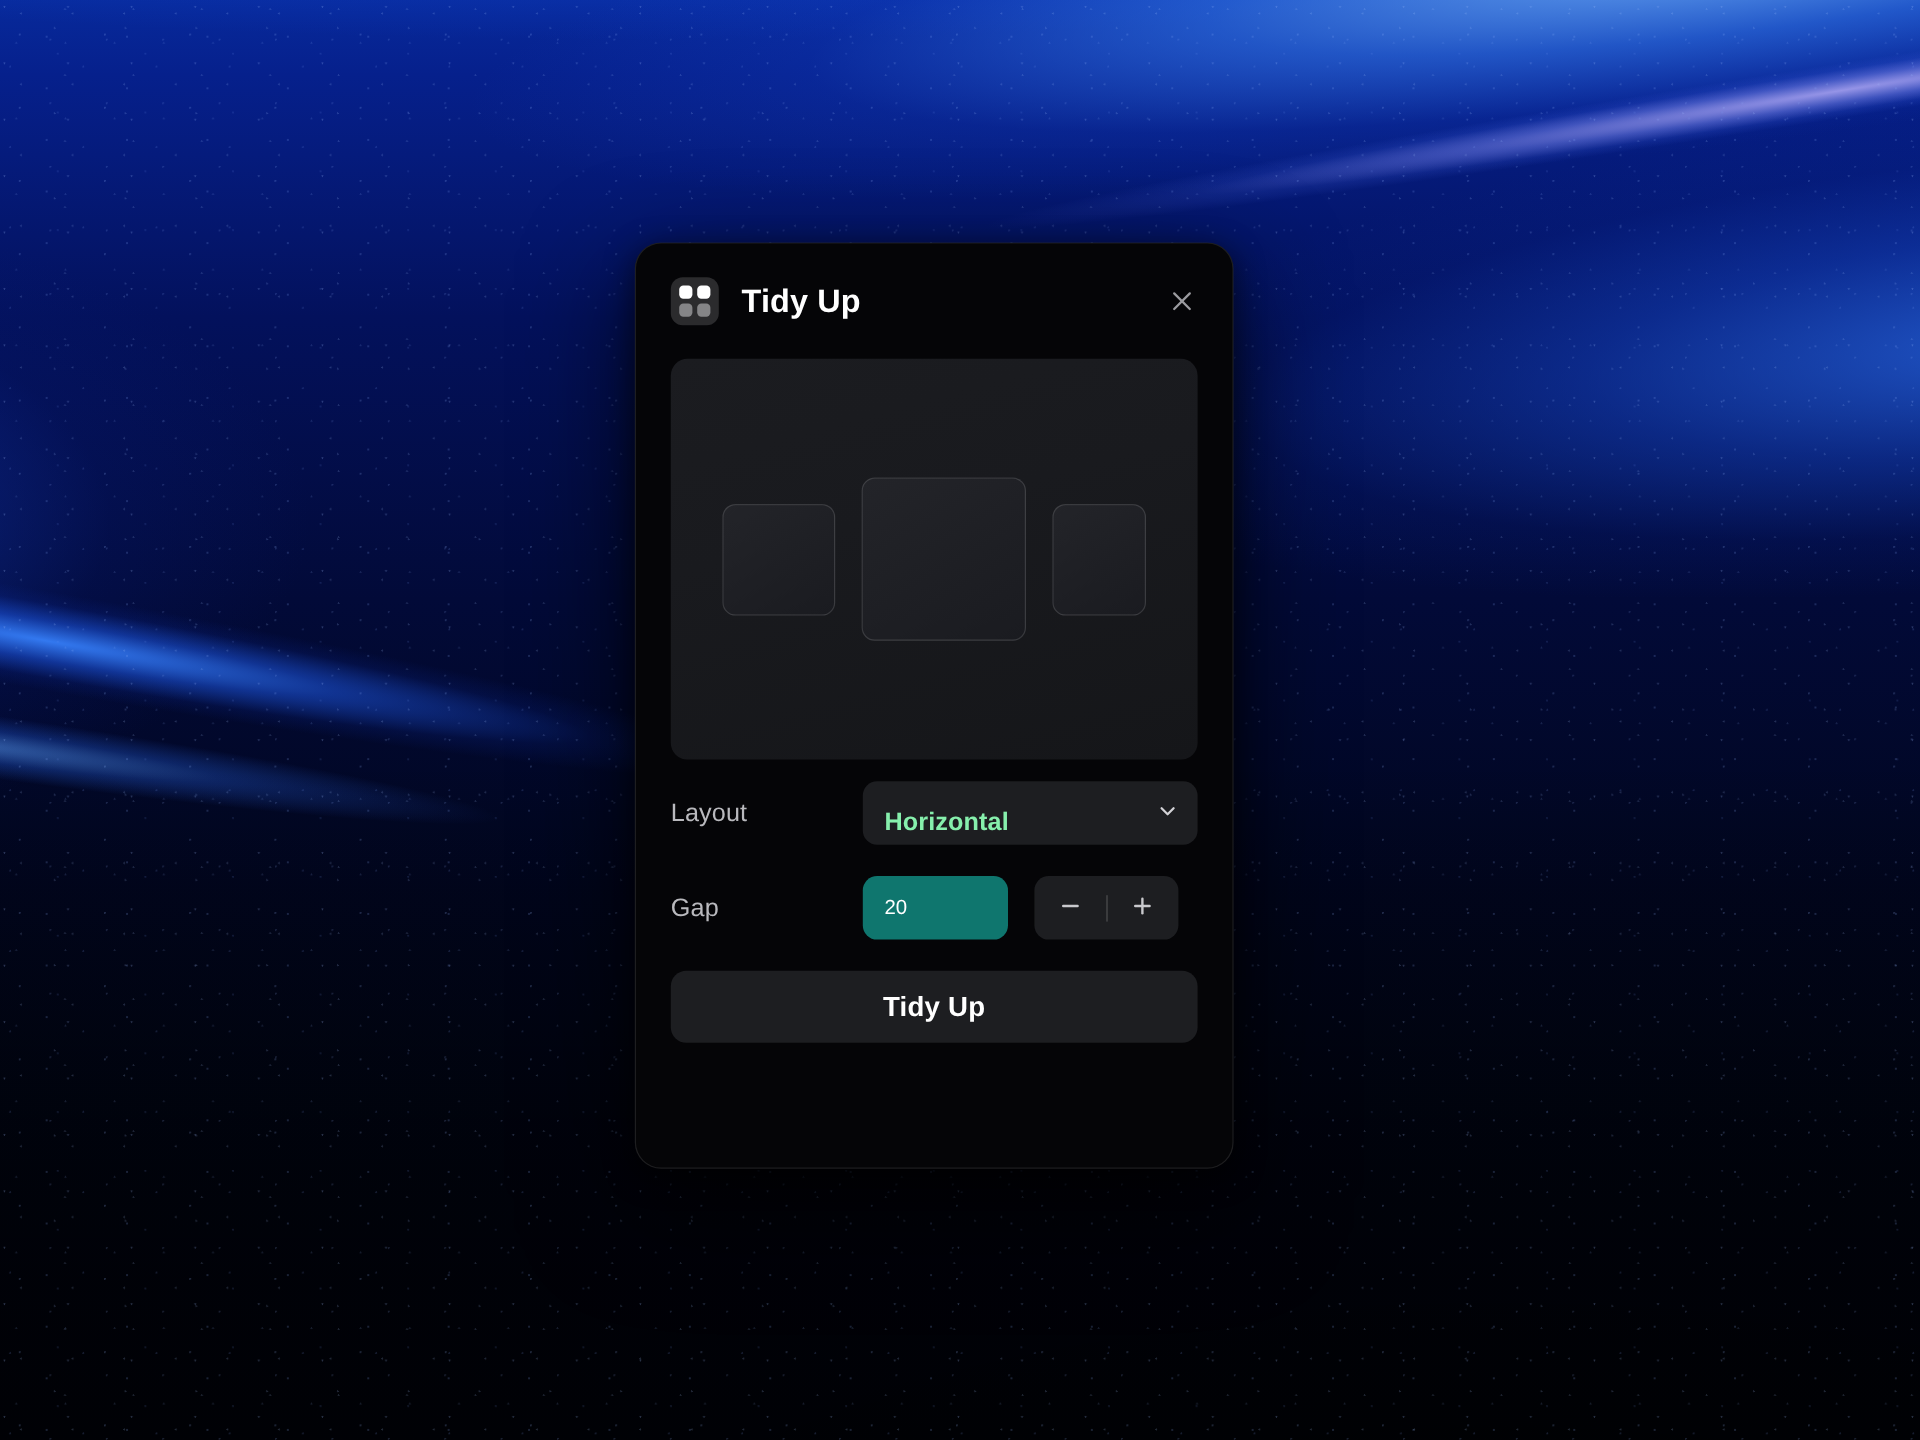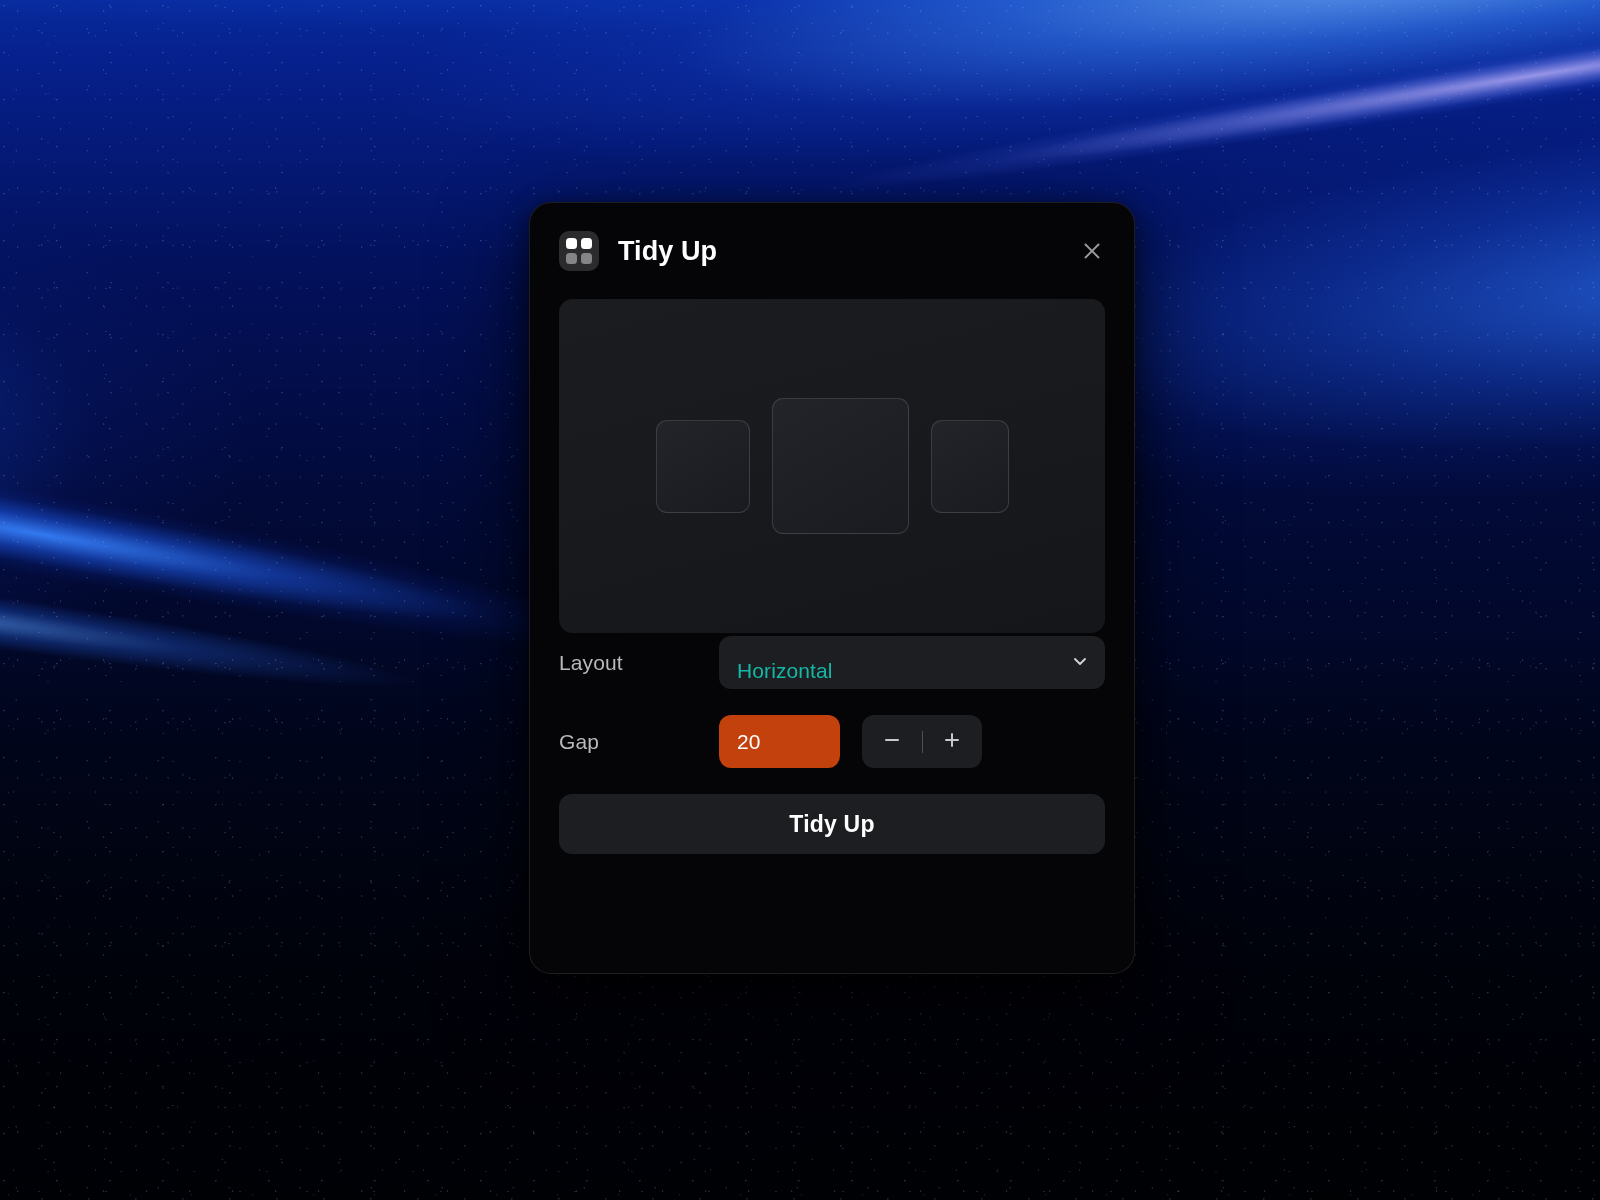--- a/index.html
+++ b/index.html
@@ -144,21 +144,21 @@
       radial-gradient(circle at 95% 14%, rgba(170,200,255,0.35) 0.7px, transparent 1px);
     background-size: 53px 47px, 71px 61px, 43px 59px, 67px 43px, 59px 71px,
                      47px 53px, 61px 67px, 73px 49px, 41px 63px, 57px 55px;
   }
 
   
   #tidy-dialog {
     position: absolute;
     left: 529px;
     top: 202px;
-    width: 606px;
+    width: 499px;
     height: 772px;
     background: #050507;
     border: 1px solid rgba(255,255,255,0.10);
     border-radius: 22px;
     box-shadow:
       0 30px 90px rgba(0,0,0,0.72),
       0 6px 24px rgba(0,0,0,0.5);
     overflow: hidden;
   }
 
@@ -233,21 +233,21 @@
   .preview-card {
     background: linear-gradient(150deg, #232429 0%, #1e1f24 55%, #1a1b20 100%);
     border: 1px solid rgba(255,255,255,0.13);
     border-radius: 11px;
   }
   .preview-card.c1 { width: 94px;  height: 93px; }
   .preview-card.c2 { width: 137px; height: 136px; }
   .preview-card.c3 { width: 78px;  height: 93px; }
 
   
-  .controls { padding: 3px 29px 0 29px; }
+  .controls { padding: 18px 29px 0 29px; }
 
   .control-row {
     display: flex;
     align-items: center;
     height: 53px;
     margin-bottom: 26px;
   }
 
   .control-label {
     width: 160px;
@@ -264,45 +264,45 @@
     height: 53px;
     background: #1d1e21;
     border: none;
     border-radius: 12px;
     display: flex;
     align-items: center;
     padding: 0 18px;
     cursor: pointer;
   }
   .select-value {
-    color: #14b8a6;
+    color: #86efac;
     font-size: 21px;
-    font-weight: 400;
+    font-weight: 700;
     letter-spacing: 0.1px;
     margin-top: 16px;
   }
   .select-chevron {
     position: absolute;
     right: 16px;
     top: 50%;
     transform: translateY(-50%);
     display: block;
   }
 
   
   .gap-input {
     width: 121px;
     flex: 0 0 121px;
     height: 53px;
-    background: #c2410c;
+    background: #0f766e;
     border: none;
     border-radius: 12px;
     color: #ffffff;
     font-family: "Liberation Sans", sans-serif;
-    font-size: 21px;
+    font-size: 17px;
     padding: 0 18px;
     outline: none;
   }
 
   .stepper {
     margin-left: 22px;
     width: 120px;
     height: 53px;
     background: #1d1e21;
     border-radius: 12px;

